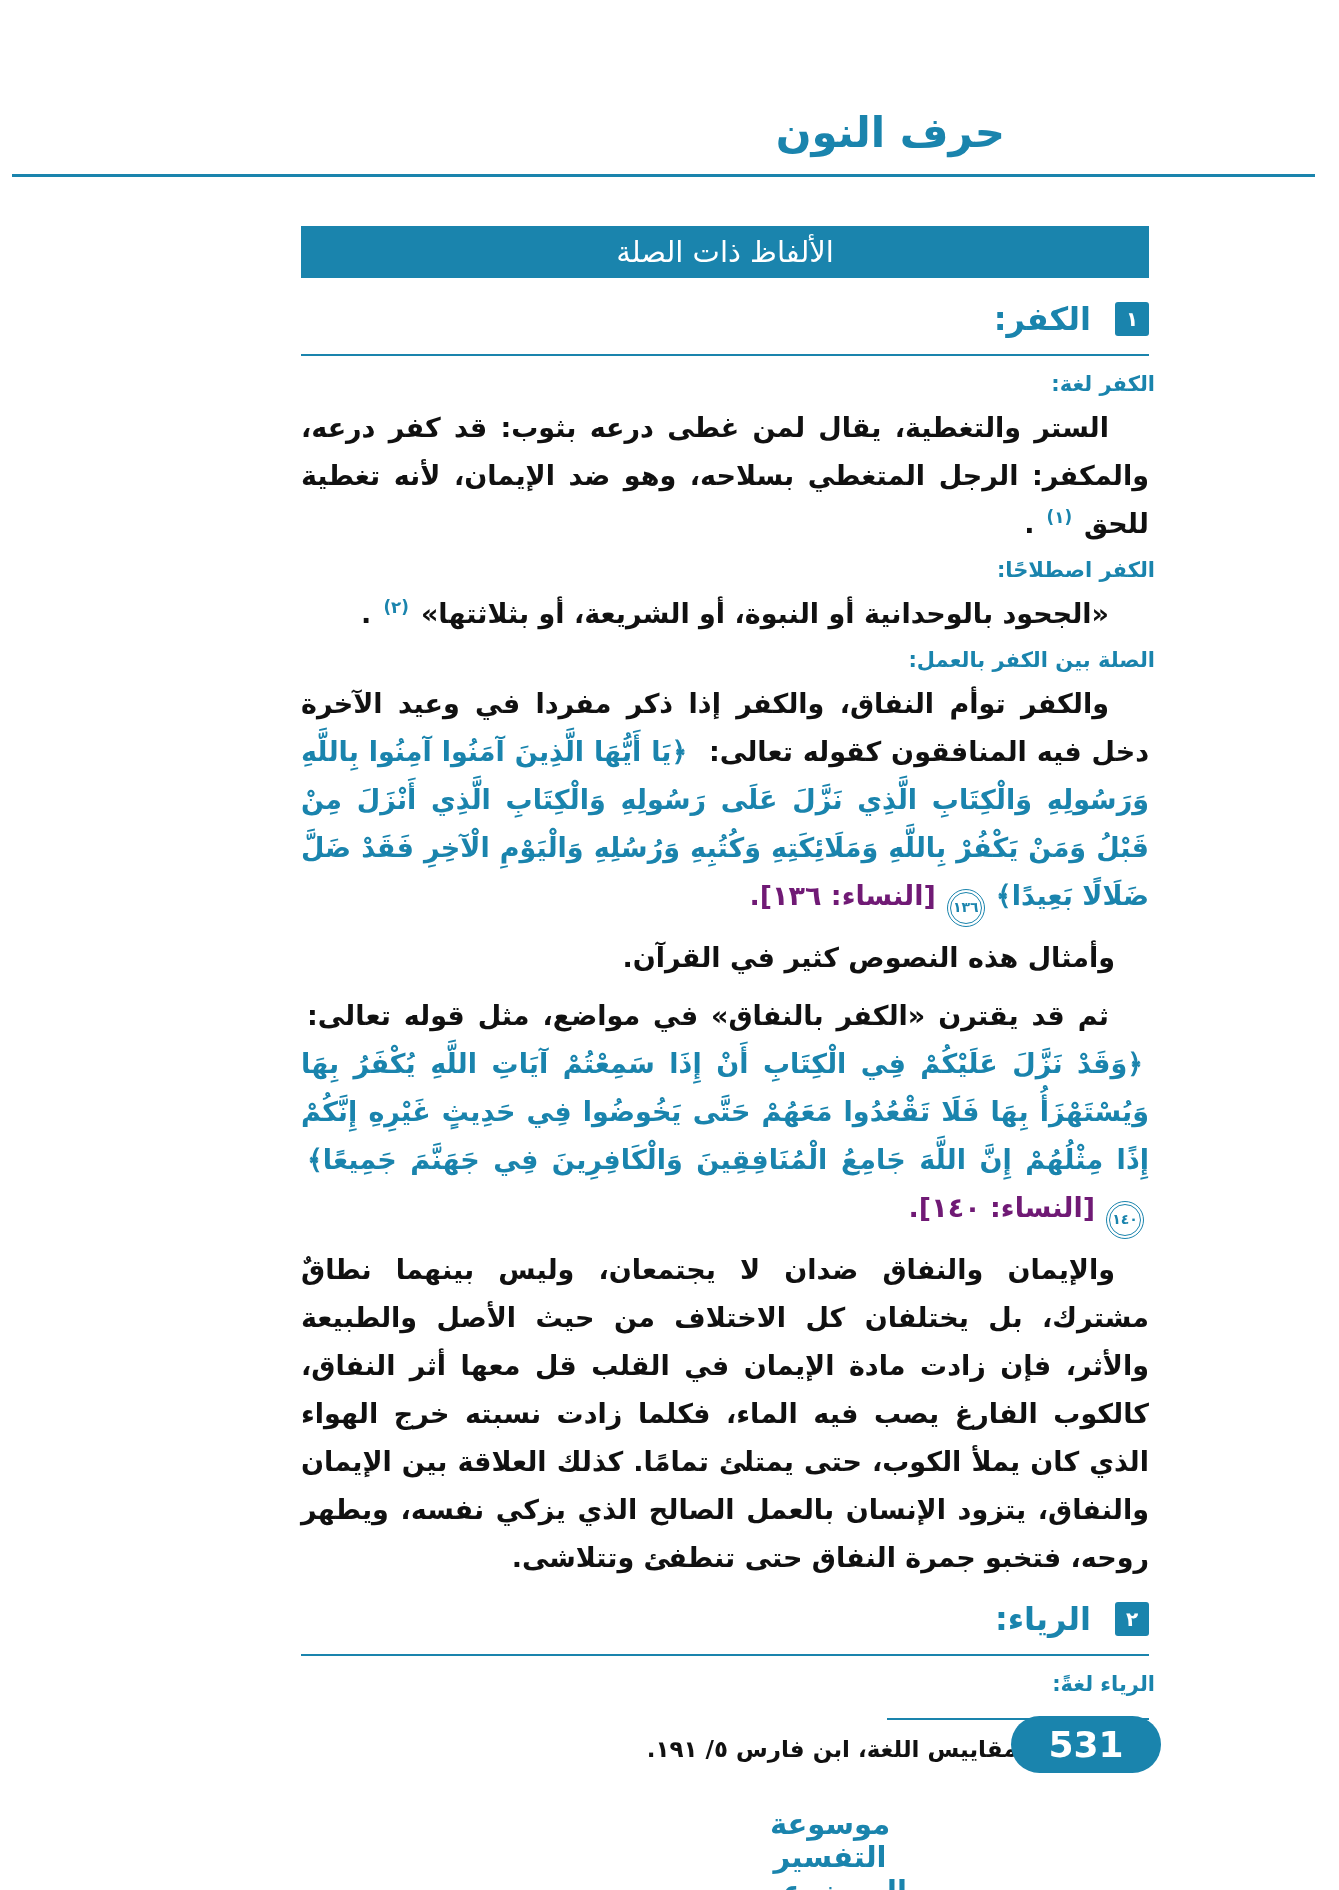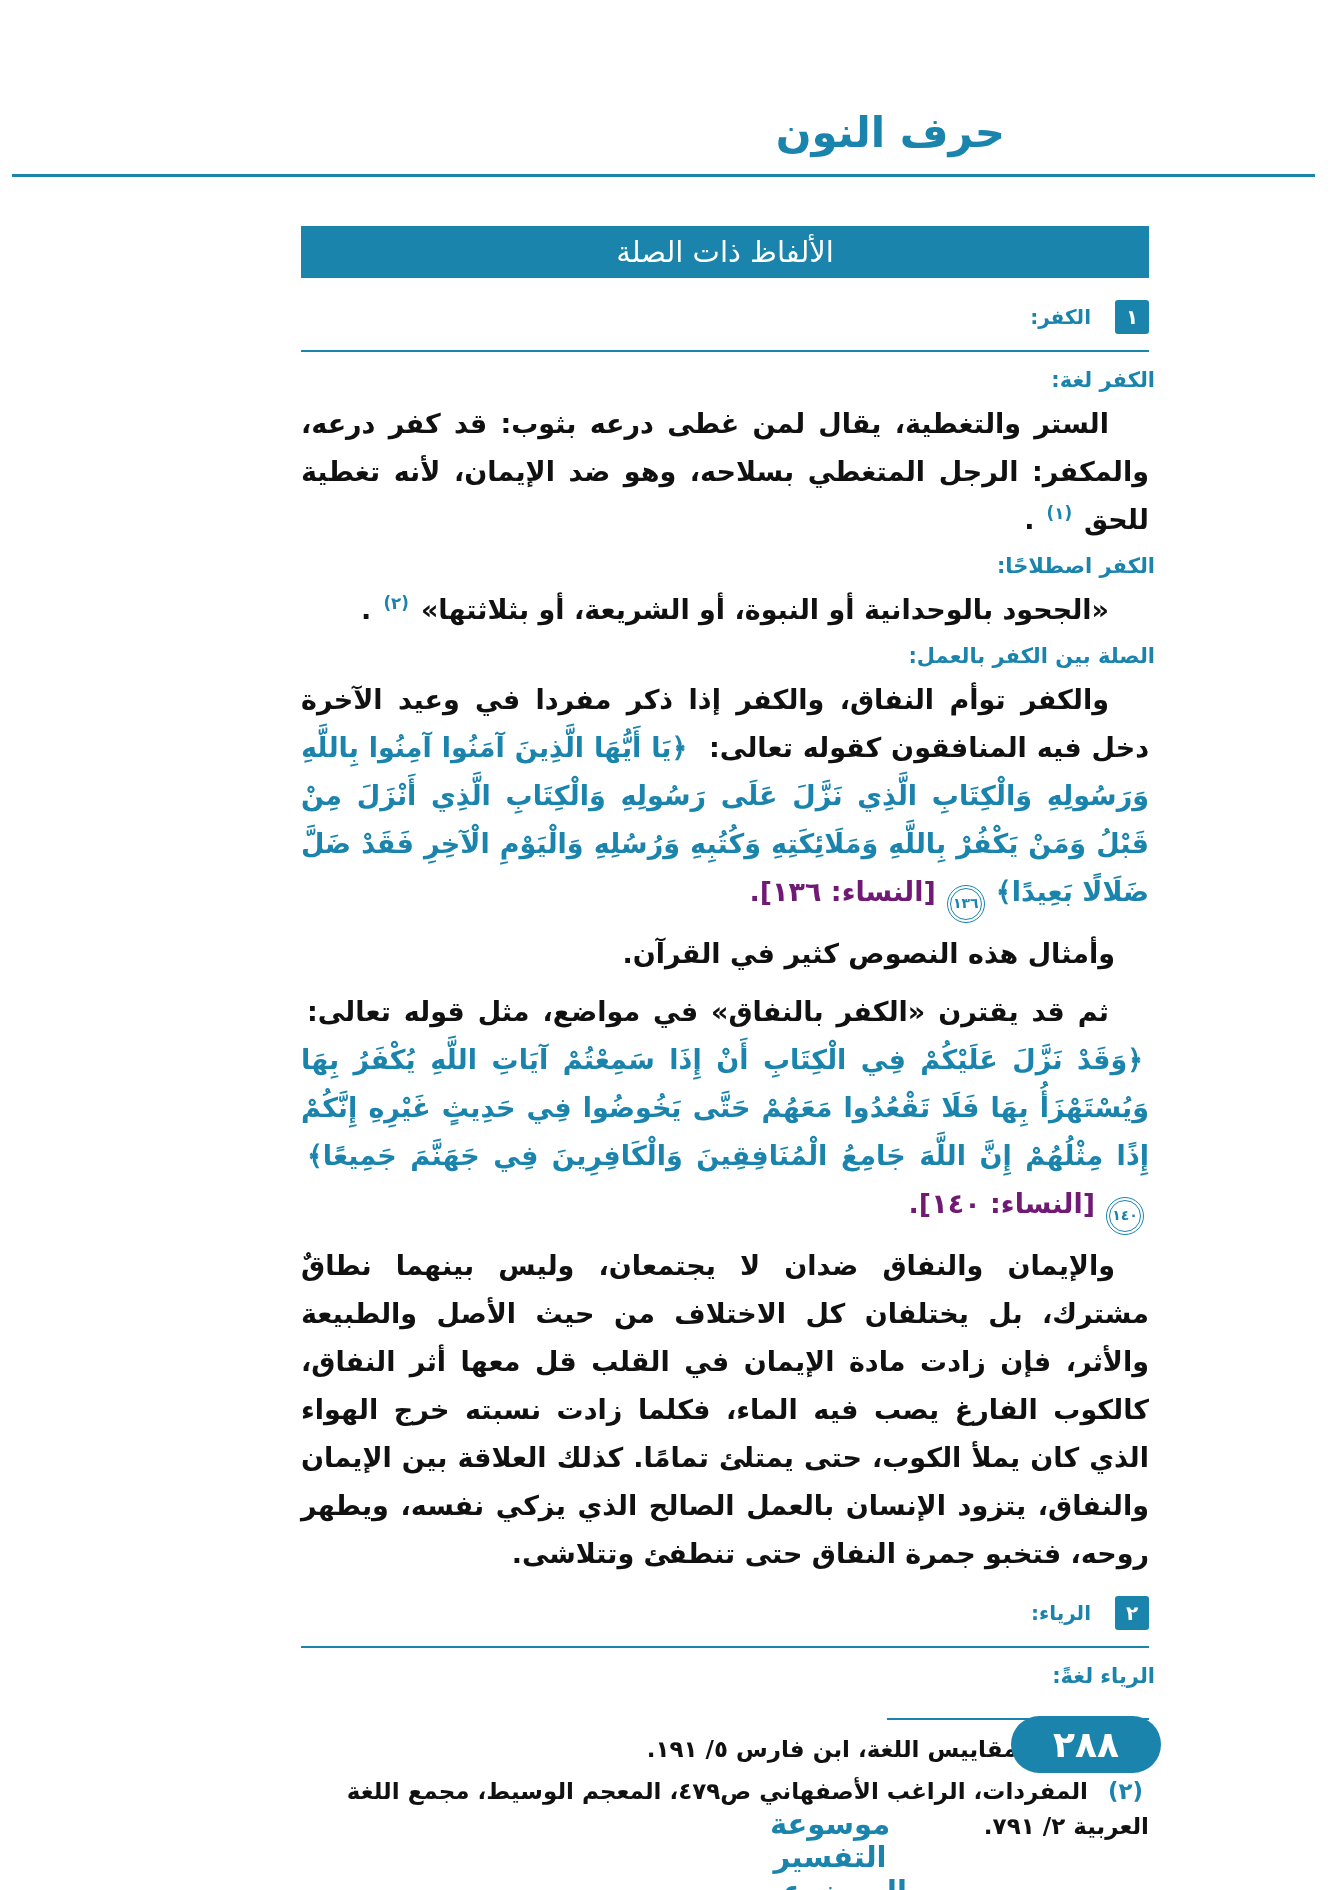--- a/index.html
+++ b/index.html
@@ -37,21 +37,21 @@
   .marker-row {
     display:flex; align-items:center; gap:12px;
     margin:12px 0 10px;
   }
   .num-box {
     width:34px; height:34px; background:var(--accent);
     color:#fff; font-size:20px; font-weight:bold;
     display:flex; align-items:center; justify-content:center;
     border-radius:3px; flex:0 0 auto;
   }
-  .marker-title { color:var(--accent); font-size:20px; font-weight:bold; }
+  .marker-title { color:var(--accent); font-size:32px; font-weight:bold; }
   .rule { height:2px; background:var(--accent); margin-bottom:16px; }
   .blue-heading {
     color:var(--accent); font-size:21px; font-weight:bold;
     margin:8px 0 8px;
   }
   .body-para {
     font-size:27px; line-height:1.78; font-weight:bold;
     text-align:justify; text-indent:34px;
     color:#111; margin-bottom:10px;
   }
@@ -129,23 +129,22 @@
     <div class="rule"></div>
 
     <div class="blue-heading">الرياء لغةً:</div>
     <p class="body-para">يقال: فلانٌ (مراءٍ)، وقومٌ (مراؤون)، والاسم (الرياء) يقال: فعل ذلك رياءً وسمعةً،</p>
 
   </div>
 
   <div class="footnotes">
     <div class="fn-rule"></div>
     <div class="fn-line"><span class="fn-num">(١)</span><span> انظر: مقاييس اللغة، ابن فارس ٥/ ١٩١.</span></div>
-    <div class="fn-line"><span class="fn-num">(٢)</span><span> المفردات، الراغب الأصفهاني ص٤٧٩، المعجم الوسيط، مجمع اللغة العربية ٢/ ٧٩١.</span></div>
   </div>
 
   <div class="logo">
     <div class="logo-main">موسوعة التفسير الموضوعي</div>
     <div class="logo-sub">للقرآن الكريم</div>
   </div>
 
-  <div class="page-badge">٢٨٨</div>
+  <div class="page-badge">531</div>
 
 </div>
 
 </body></html>

